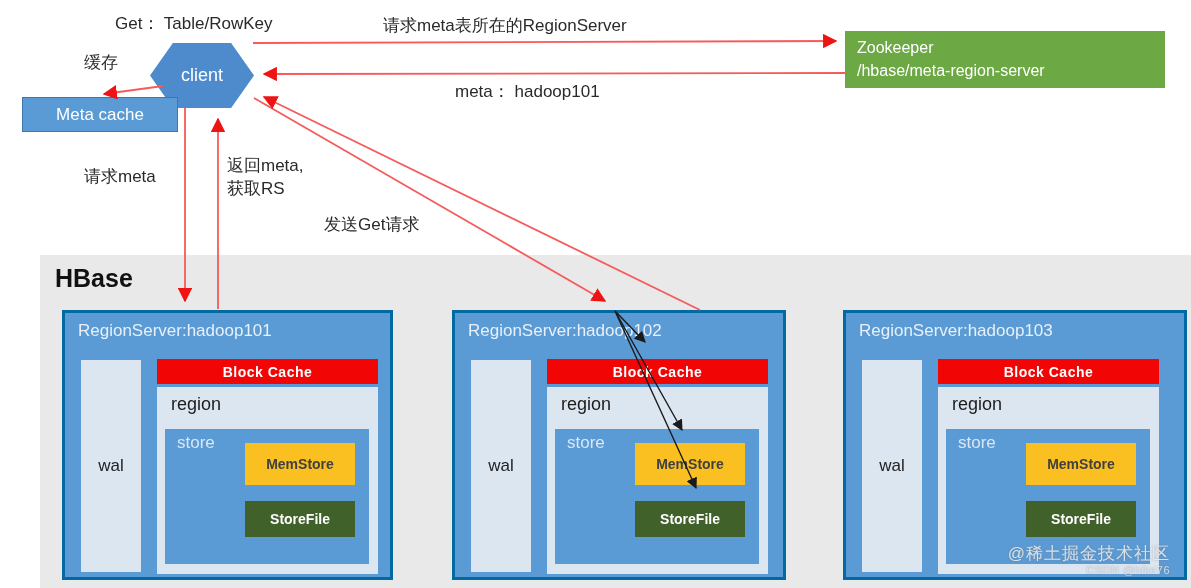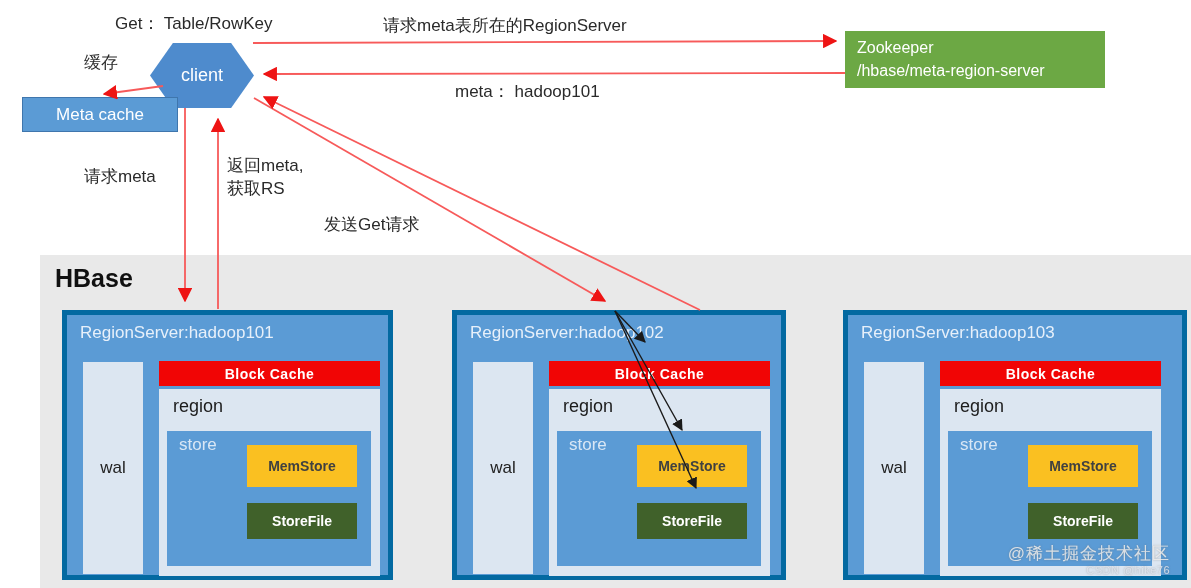--- a/index.html
+++ b/index.html
@@ -28,31 +28,31 @@
     clip-path:polygon(22% 0,78% 0,100% 50%,78% 100%,22% 100%,0 50%);
     display:flex;align-items:center;justify-content:center;
     color:#fff;font-size:18px;
   }
   .meta-cache{
     position:absolute;left:22px;top:97px;width:156px;height:35px;
     background:var(--box-blue,#5b9bd5);border:1px solid #3f76ad;box-sizing:border-box;
     display:flex;align-items:center;justify-content:center;color:#fff;font-size:17px;
   }
   .zookeeper{
-    position:absolute;left:845px;top:31px;width:260px;height:57px;box-sizing:border-box;
+    position:absolute;left:845px;top:31px;width:320px;height:57px;box-sizing:border-box;
     background:var(--zookeeper-green,#6ca844);color:#fff;font-size:16px;line-height:1.45;
     padding:5px 0 0 12px;
   }
 
   .hbase-panel{position:absolute;left:40px;top:255px;width:1151px;height:333px;background:var(--panel-gray,#e9e9e9);}
   .hbase-title{position:absolute;left:55px;top:264px;font-size:25px;font-weight:bold;color:#111;}
 
   .rs{
     position:absolute;top:310px;height:270px;box-sizing:border-box;
-    background:var(--box-blue,#5b9bd5);border:5px solid #0369a1;
+    background:var(--box-blue,#5b9bd5);border:3px solid #0369a1;
   }
   .rs1{left:62px;width:331px;}
   .rs2{left:452px;width:334px;}
   .rs3{left:843px;width:344px;}
   .rs-title{position:absolute;left:13px;top:8px;font-size:17px;color:#e7f0fa;}
   .wal{
     position:absolute;left:16px;top:47px;width:60px;height:212px;
     background:var(--light-blue,#dce6f1);
     display:flex;align-items:center;justify-content:center;font-size:17px;color:#222;
   }

